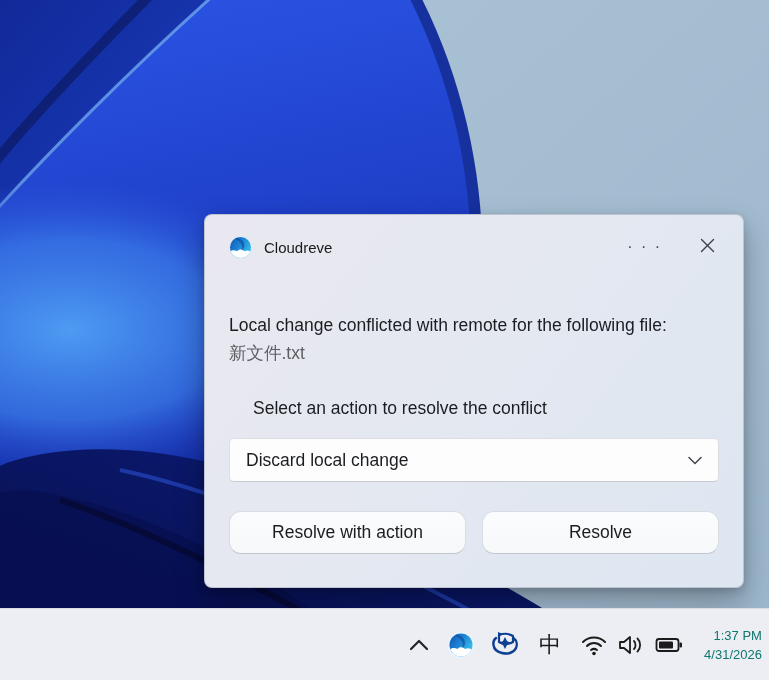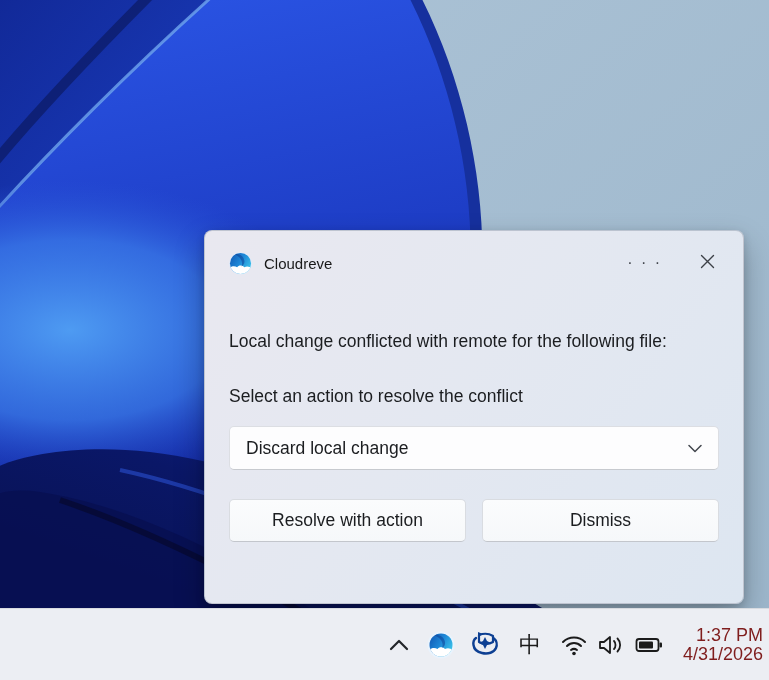--- a/index.html
+++ b/index.html
@@ -4,67 +4,67 @@
 <style>
   html,body{margin:0;padding:0;}
   .desktop{
     position:relative;width:769px;height:680px;overflow:hidden;
     font-family:"Liberation Sans",sans-serif;background:#a3bcd0;
   }
   .wallpaper{position:absolute;left:0;top:0;width:769px;height:680px;}
 
   
   .toast{
-    position:absolute;left:204px;top:230px;width:540px;height:374px;
+    position:absolute;left:204px;top:214px;width:540px;height:374px;
     border-radius:8px;
     background:linear-gradient(128deg,#e9e8f0 0%,#e4e8f1 45%,#dde6f1 100%);
     border:1px solid rgba(120,130,145,0.35);
     box-shadow:0 14px 30px rgba(0,0,0,0.28),0 3px 8px rgba(0,0,0,0.15);
     box-sizing:border-box;
     padding:20px 24px 24px 24px;
   }
   .toast-header{display:flex;align-items:center;height:24px;}
   .toast-logo{width:23px;height:23px;flex:0 0 auto;}
   .toast-appname{margin-left:12px;font-size:15px;color:#191919;}
   .toast-spacer{flex:1;}
   .toast-more{border:none;background:transparent;font-size:16px;color:#43474e;
     letter-spacing:2px;cursor:default;padding:2px 8px;line-height:10px;}
   .toast-close{border:none;background:transparent;cursor:default;padding:2px 4px;margin-left:26px;}
   .toast-body{margin-top:52px;font-size:17.5px;line-height:28px;color:#1b1d20;width:500px;}
   .toast-filename{font-size:17.5px;line-height:28px;color:#5c5f63;}
-  .toast-prompt{margin-top:31px;font-size:17.5px;color:#1b1d20;}
+  .toast-prompt{margin-top:31px;font-size:17.5px;color:#1b1d20;margin-left:24px;}
   .dropdown{
     margin-top:19px;height:44px;border-radius:5px;
     background:#fdfdfe;border:1px solid #dcdee3;border-bottom-color:#c7cacf;
     display:flex;align-items:center;box-sizing:border-box;padding:8px 16px;
   }
   .dropdown-value{flex:1;font-size:17.5px;color:#1b1d20;}
   .button-row{margin-top:29px;display:flex;gap:16px;}
   .toast-btn{
-    flex:1;height:43px;border-radius:5px;font-size:17.5px;color:#1b1d20;
+    flex:1;height:43px;border-radius:12px;font-size:17.5px;color:#1b1d20;
     background:linear-gradient(#fbfcfd,#f6f8fa);
     border:1px solid #d9dce1;border-bottom-color:#c3c6cc;
     font-family:"Liberation Sans",sans-serif;cursor:default;
   }
 
   
   .taskbar{
     position:absolute;left:0;bottom:0;width:769px;height:72px;
     background:#eceef3;border-top:1px solid #d8dbe0;box-sizing:border-box;
     display:flex;align-items:center;justify-content:flex-end;
   }
   .tray{display:flex;align-items:center;gap:0;}
   .tray-btn{display:flex;align-items:center;justify-content:center;
     height:48px;border-radius:4px;background:transparent;border:none;padding:0;}
   .chevron-btn{width:40px;}
   .tray-icon-btn{width:44px;}
   .ime{width:46px;font-size:22px;color:#1b1b1b;font-weight:400;}
   .status-cluster{display:flex;align-items:center;gap:10px;padding:0 8px;height:48px;}
   .clock{
-    text-align:right;font-size:18px;line-height:19px;color:#7f1d1d;
+    text-align:right;font-size:13px;line-height:19px;color:#0f766e;
     padding:0 6px 0 12px;min-width:78px;
   }
 </style>
 </head>
 <body>
 
 <div class="desktop">
 
   <svg class="wallpaper" viewBox="0 0 769 680" preserveAspectRatio="none">
     <defs>
@@ -134,33 +134,34 @@
       <span class="toast-spacer"></span>
       <button class="toast-more">· · ·</button>
       <button class="toast-close">
         <svg width="15" height="15" viewBox="0 0 15 15">
           <path d="M1.5,1.5 L13.5,13.5 M13.5,1.5 L1.5,13.5" stroke="#3c4047" stroke-width="1.4" fill="none" stroke-linecap="round"></path>
         </svg>
       </button>
     </div>
 
     <div class="toast-body">Local change conflicted with remote for the following file:</div>
+    <div class="toast-filename">新文件.txt</div>
 
     <div class="toast-prompt">Select an action to resolve the conflict</div>
 
     <div class="dropdown">
       <span class="dropdown-value">Discard local change</span>
       <svg width="14" height="9" viewBox="0 0 14 9">
         <path d="M1,1.5 L7,7.5 L13,1.5" stroke="#43474e" stroke-width="1.5" fill="none" stroke-linecap="round" stroke-linejoin="round"></path>
       </svg>
     </div>
 
     <div class="button-row">
       <button class="toast-btn">Resolve with action</button>
-      <button class="toast-btn">Dismiss</button>
+      <button class="toast-btn">Resolve</button>
     </div>
   </div>
 
   <div class="taskbar">
     <div class="tray">
 
       <button class="tray-btn chevron-btn">
         <svg width="20" height="12" viewBox="0 0 20 12">
           <path d="M2,10 L10,2 L18,10" stroke="#222529" stroke-width="2.2" fill="none" stroke-linecap="round" stroke-linejoin="round"></path>
         </svg>

